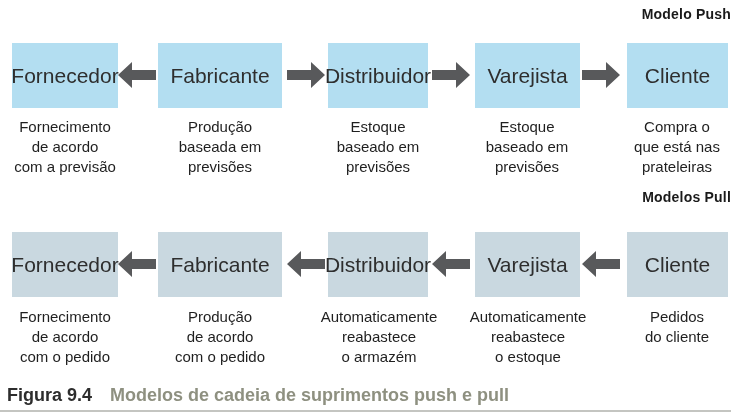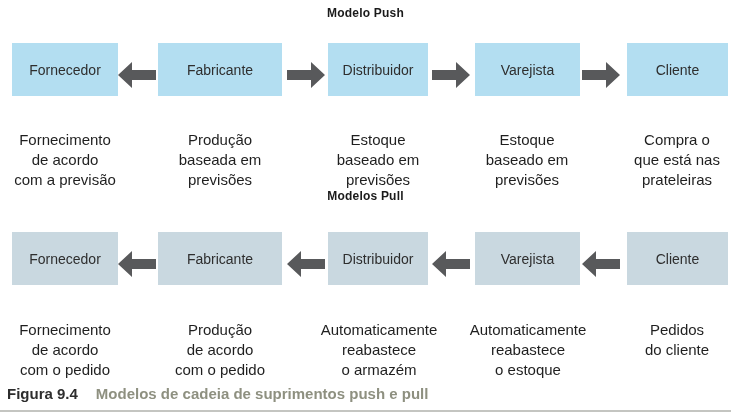--- a/index.html
+++ b/index.html
@@ -5,43 +5,42 @@
   html,body{margin:0;padding:0;background:#ffffff;}
   .figure{
     position:relative;
     width:731px;height:415px;
     background:#ffffff;
     font-family:"Liberation Sans","DejaVu Sans",sans-serif;
     overflow:hidden;
   }
   .model-title{
     position:absolute;left:0;width:731px;
-    text-align:center;
-    font-size:12px;font-weight:bold;color:#1a1a1a;
+    text-align:right;
+    font-size:14px;font-weight:bold;color:#1a1a1a;
     letter-spacing:.2px;
   }
   .node-box{
-    position:absolute;height:53px;
+    position:absolute;height:65px;
     display:flex;align-items:center;justify-content:center;
-    font-size:14px;color:#2e2e2e;
+    font-size:21px;color:#2e2e2e;
   }
   .push-box{background:var(--push-box,#b3def1);}
   .pull-box{background:var(--pull-box,#c9d8e0);}
   .arrow{position:absolute;width:38px;height:26px;}
   .arrow svg{display:block;}
   .note{
     position:absolute;
     text-align:center;
     font-size:15px;line-height:20px;color:#1f1f1f;
     white-space:pre-line;
-    margin-top:13px;
   }
   .caption{
     position:absolute;left:7px;top:385px;width:720px;
-    font-size:15px;font-weight:bold;color:#2d2d2d;
+    font-size:18px;font-weight:bold;color:#2d2d2d;
   }
   .caption .caption-text{
     color:var(--caption-accent,#8e9080);
     margin-left:18px;
     font-weight:bold;
   }
   .bottom-rule{
     position:absolute;left:0;top:410px;width:731px;height:2px;
     background:#c4c5c1;
   }

